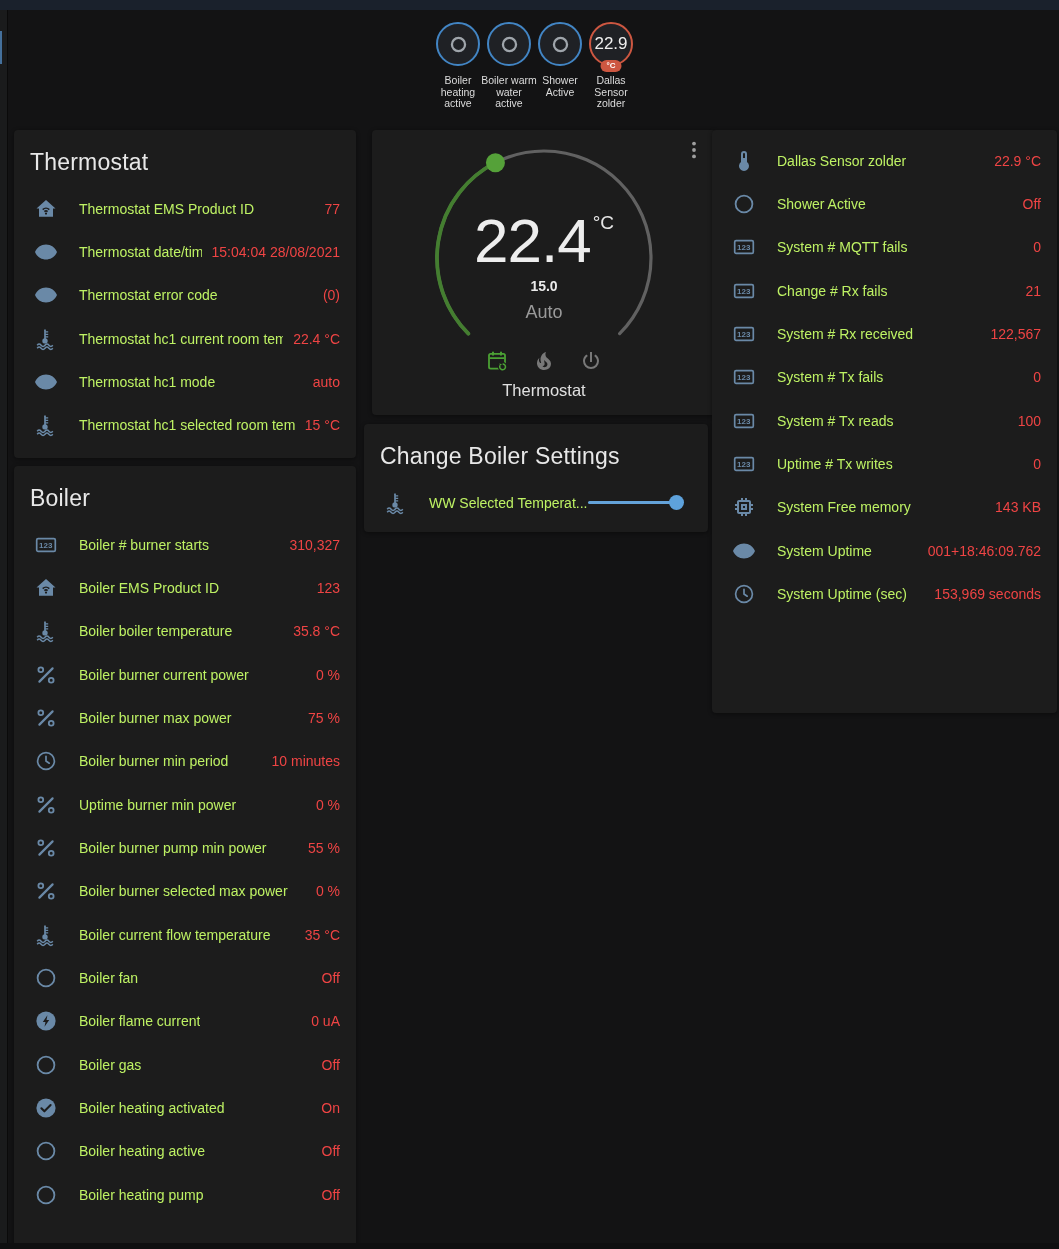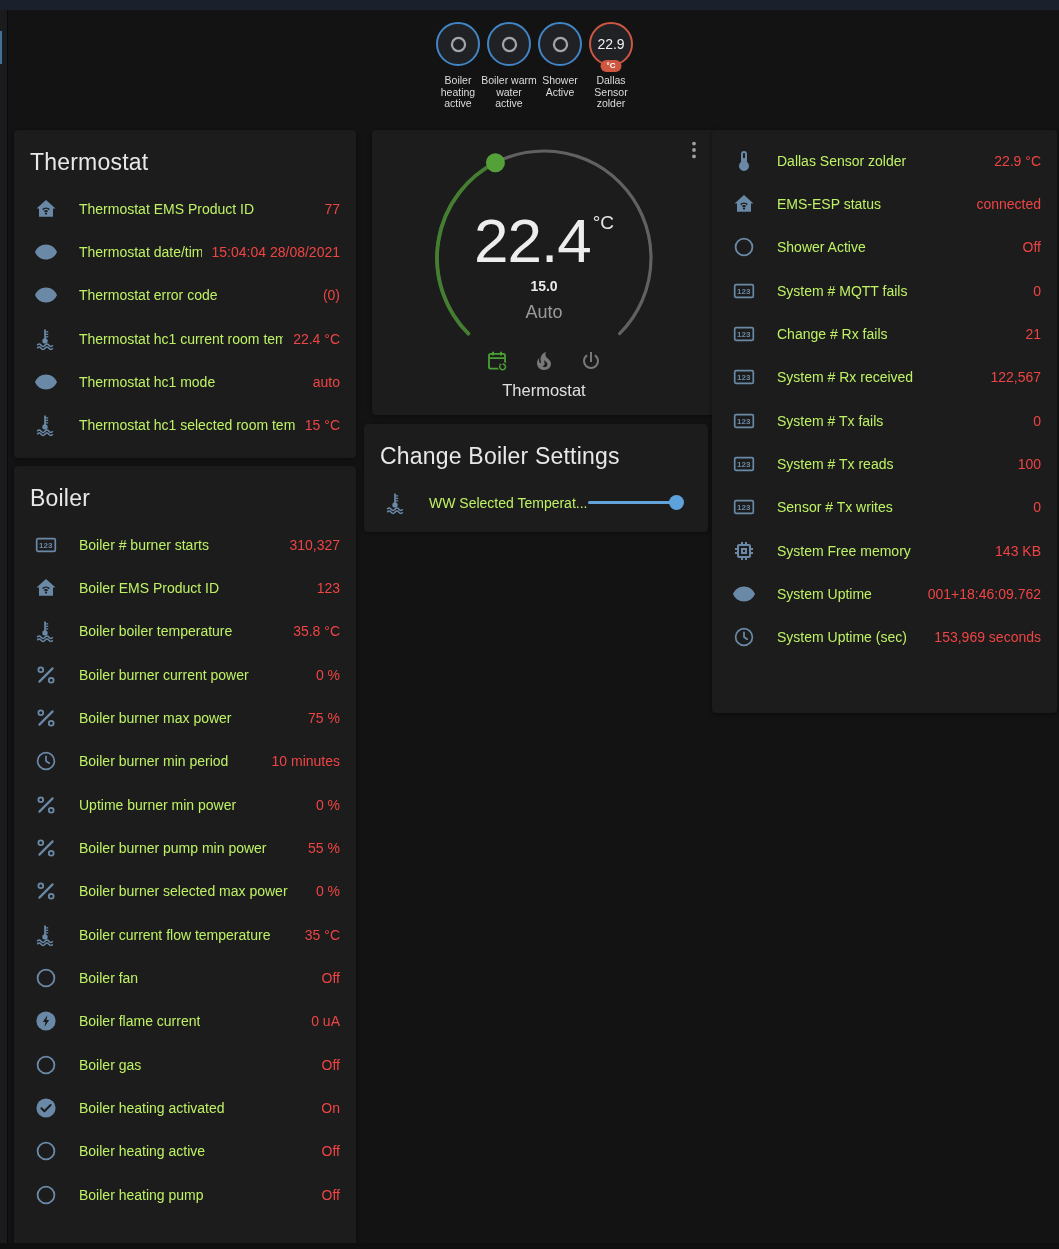--- a/index.html
+++ b/index.html
@@ -20,21 +20,21 @@
   .row-value{margin-left:auto;padding-left:10px;font-size:14px;color:#ef4444;white-space:nowrap;}
 
   
   .badges{position:absolute;left:436px;top:22px;display:flex;gap:7px;}
   .badge{width:44px;position:relative;cursor:pointer;}
   .badge-circle{width:44px;height:44px;border-radius:50%;border:2px solid #4285c4;box-sizing:border-box;
     background:#1f2125;display:flex;align-items:center;justify-content:center;position:relative;}
   .badge-circle.orange{border-color:#cd5741;}
   .badge-icon{width:21px;height:21px;color:#9fa5ab;}
   .badge-icon svg{width:21px;height:21px;display:block;}
-  .badge-value{font-size:14px;color:#efefef;}
+  .badge-value{font-size:17px;color:#efefef;}
   .badge-unit{position:absolute;bottom:-8px;left:50%;transform:translateX(-50%);background:#cd5741;color:#fff;
     font-size:8px;font-weight:700;padding:2px 6px;border-radius:8px;line-height:1;white-space:nowrap;}
   .badge-label{margin-top:9px;width:56px;margin-left:-6px;text-align:center;font-size:10.5px;line-height:11.5px;color:#dcdcdc;}
 
   
   .dial-svg{position:absolute;left:52px;top:8px;cursor:pointer;}
   .dial-temp{position:absolute;top:80px;left:0;right:0;text-align:center;font-size:62px;font-weight:400;color:#ededed;line-height:1;letter-spacing:-1px;}
   .dial-unit{font-size:19px;vertical-align:top;position:relative;top:3px;letter-spacing:0;margin-left:2px;color:#e6e6e6;}
   .dial-setpoint{position:absolute;top:148px;left:0;right:0;text-align:center;font-size:14px;font-weight:700;color:#eaeaea;}
   .dial-mode{position:absolute;top:172px;left:0;right:0;text-align:center;font-size:18px;color:#9a9a9a;}
@@ -416,32 +416,20 @@
             <svg viewBox="0 0 24 24" width="100%" height="100%">
               <path fill="currentColor" d="M15 13V5a3 3 0 0 0-6 0v8a5 5 0 1 0 6 0M12 4a1 1 0 0 1 1 1v4h-2V5a1 1 0 0 1 1-1Z"></path>
             </svg>
           </span>
           <span class="row-label">Dallas Sensor zolder</span>
           <span class="row-value">22.9 °C</span>
         </div>
         <div class="entity-row">
           <span class="row-icon">
             <svg viewBox="0 0 24 24" width="100%" height="100%">
-              <path d="M12 3L2.5 11.5H5v8.3h14v-8.3h2.5Z" fill="currentColor"></path>
-              <path d="M8.7 12.6a4.7 4.7 0 0 1 6.6 0" fill="none" stroke="#1c1c1c" stroke-width="1.5"></path>
-              <path d="M10.4 14.6a2.4 2.4 0 0 1 3.2 0" fill="none" stroke="#1c1c1c" stroke-width="1.5"></path>
-              <circle cx="12" cy="16.6" r="1.1" fill="#1c1c1c"></circle>
-            </svg>
-          </span>
-          <span class="row-label">EMS-ESP status</span>
-          <span class="row-value">connected</span>
-        </div>
-        <div class="entity-row">
-          <span class="row-icon">
-            <svg viewBox="0 0 24 24" width="100%" height="100%">
               <circle cx="12" cy="12" r="8.4" fill="none" stroke="currentColor" stroke-width="1.8"></circle>
             </svg>
           </span>
           <span class="row-label">Shower Active</span>
           <span class="row-value">Off</span>
         </div>
         <div class="entity-row">
           <span class="row-icon">
             <svg viewBox="0 0 24 24" width="100%" height="100%">
               <rect x="2.7" y="5.7" width="18.6" height="12.6" rx="1.4" fill="none" stroke="currentColor" stroke-width="1.7"></rect>
@@ -491,21 +479,21 @@
           <span class="row-label">System # Tx reads</span>
           <span class="row-value">100</span>
         </div>
         <div class="entity-row">
           <span class="row-icon">
             <svg viewBox="0 0 24 24" width="100%" height="100%">
               <rect x="2.7" y="5.7" width="18.6" height="12.6" rx="1.4" fill="none" stroke="currentColor" stroke-width="1.7"></rect>
               <text x="11.8" y="15" text-anchor="middle" font-size="8" font-weight="700" fill="currentColor" font-family="Liberation Sans, sans-serif">123</text>
             </svg>
           </span>
-          <span class="row-label">Sensor # Tx writes</span>
+          <span class="row-label">Uptime # Tx writes</span>
           <span class="row-value">0</span>
         </div>
         <div class="entity-row">
           <span class="row-icon">
             <svg viewBox="0 0 24 24" width="100%" height="100%">
               <path fill="currentColor" fill-rule="evenodd" d="M17,17H7V7H17M21,11V9H19V7C19,5.89 18.1,5 17,5H15V3H13V5H11V3H9V5H7C5.89,5 5,5.89 5,7V9H3V11H5V13H3V15H5V17C5,18.1 5.89,19 7,19H9V21H11V19H13V21H15V19H17C18.1,19 19,18.1 19,17V15H21V13H19V11M13,13H11V11H13M15,9H9V15H15V9Z"></path>
             </svg>
           </span>
           <span class="row-label">System Free memory</span>
           <span class="row-value">143 KB</span>

